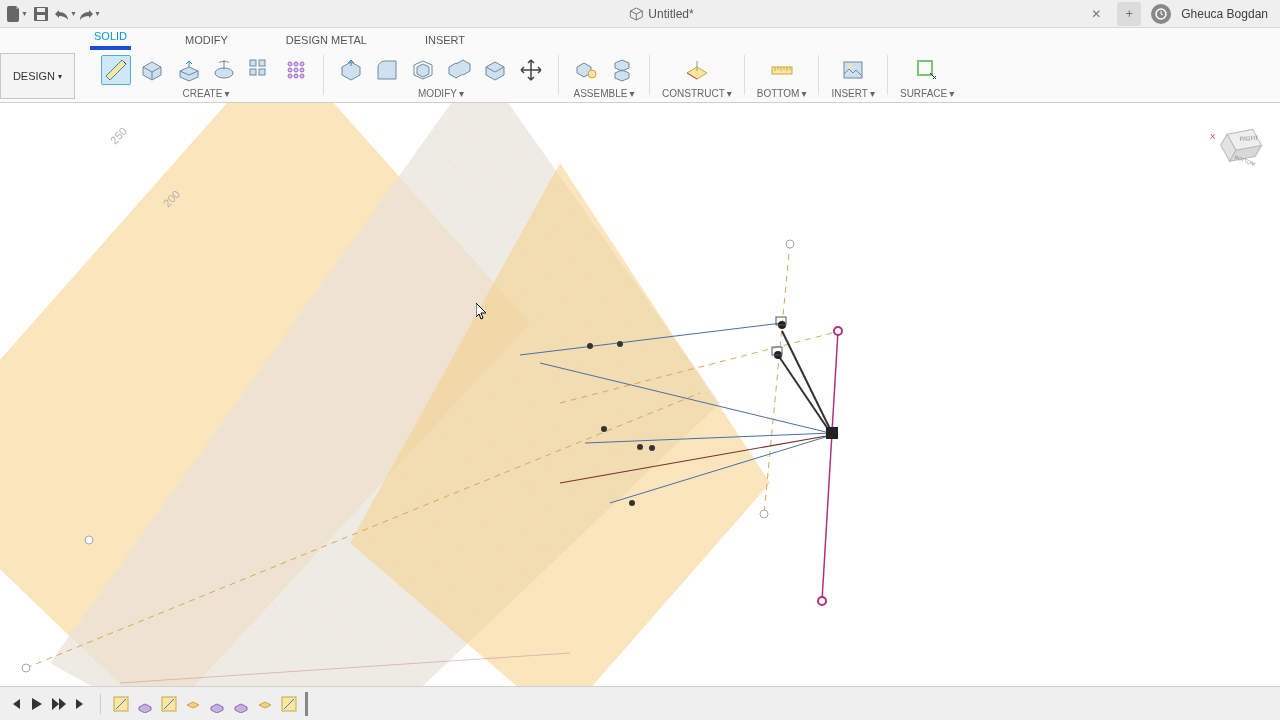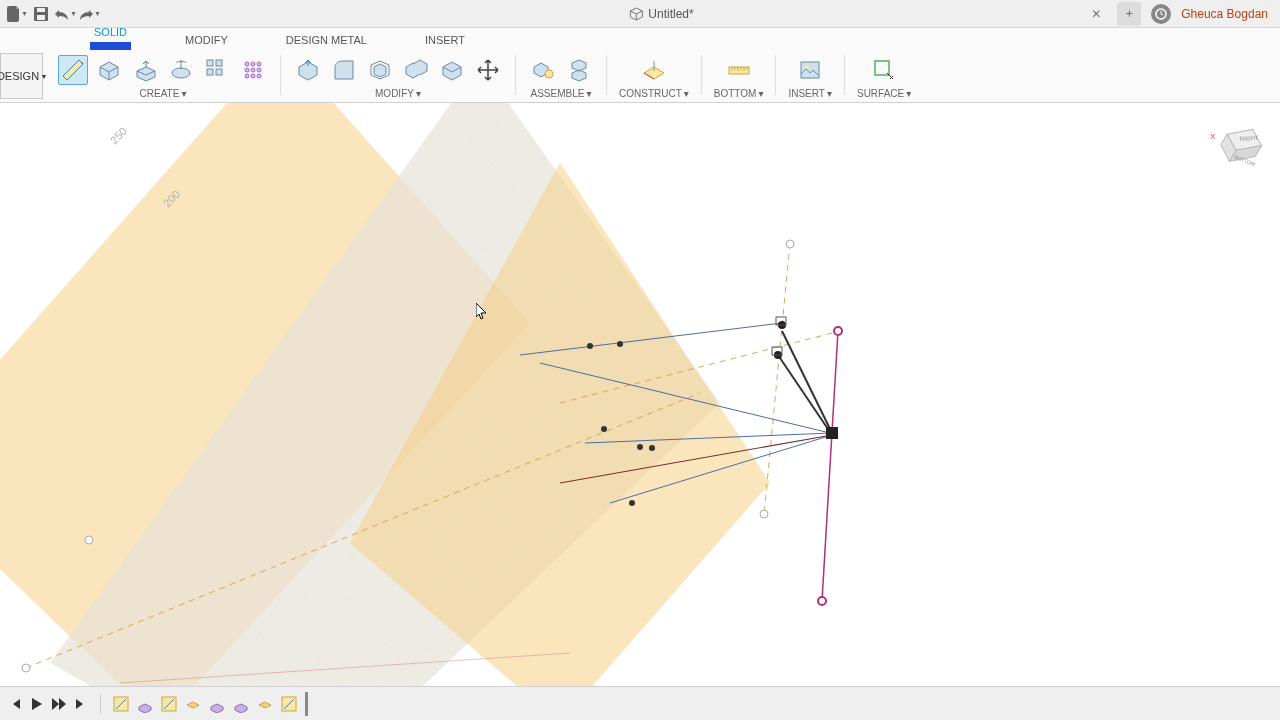--- a/index.html
+++ b/index.html
@@ -7,28 +7,28 @@
   
   .qat { height: 28px; background: #efefef; border-bottom: 1px solid #d8d8d8; display: flex; align-items: center; padding: 0 6px; position: relative; }
   .qat .btn { width: 22px; height: 22px; display: flex; align-items: center; justify-content: center; margin-right: 2px; color: #555; cursor: pointer; }
   .qat .caret { font-size: 8px; margin-left: 1px; color: #666; }
   .qat .title { position: absolute; left: 50%; transform: translateX(-50%); display: flex; align-items: center; gap: 5px; color: #555; padding-left: 43px; }
   .qat .cube-ico { width: 14px; height: 14px; display:inline-block; }
   .qat .right { margin-left: auto; display: flex; align-items: center; gap: 10px; }
   .qat .close { width: 22px; height: 22px; display:flex; align-items:center; justify-content:center; color:#777; cursor:pointer; }
   .qat .plus { width: 24px; height: 24px; background:#dcdcdc; display:flex; align-items:center; justify-content:center; border-radius:3px; color:#555; cursor:pointer; }
   .qat .avatar { width: 20px; height: 20px; border-radius: 50%; background: #888; display:flex; align-items:center; justify-content:center; color:#fff; font-size:10px; }
-  .qat .user { color:#c2410c; padding-right:6px;text-align:center; }
+  .qat .user { color:#404040; padding-right:6px;text-align:center; }
   
   .ribbon-tabs { height: 22px; background: #fafafa; display: flex; align-items: flex-end; padding-left: 90px; gap: 50px; border-bottom: none; }
   .ribbon-tabs .tab { font-size: 11px; color: #555; padding: 3px 4px 4px; cursor: pointer; }
-  .ribbon-tabs .tab.active { color: #0696D7; border-bottom: 8px solid #1d4ed8; }
+  .ribbon-tabs .tab.active { color: #0696D7; border-bottom: 4px solid #1d4ed8; }
   
   .ribbon { height: 53px; background: #fafafa; border-bottom: 1px solid #cfcfcf; display: flex; align-items: flex-start; padding-top: 3px; }
-  .ws-switch { width: 43px; height: 46px; border:1px solid #c8c8c8; margin: 0 5px 0 0; display:flex; align-items:center; justify-content:center; font-size:11px; color:#333; cursor:pointer; background:#f4f4f4; gap:3px; }
+  .ws-switch { width: 75px; height: 46px; border:1px solid #c8c8c8; margin: 0 16px 0 0; display:flex; align-items:center; justify-content:center; font-size:11px; color:#333; cursor:pointer; background:#f4f4f4; gap:3px; }
   .group { display:flex; flex-direction:column; align-items:center; padding: 0 10px; }
   .group .icons { display:flex; gap:6px; height:34px; align-items:center; }
   .group .label { font-size: 10px; color:#666; margin-top:1px; display:flex; align-items:center; gap:2px; }
   .ico { width: 30px; height: 30px; display:flex; align-items:center; justify-content:center; cursor:pointer; border-radius:2px; }
   .ico.active { background:#cfe8f7; border:1px solid #5da9d6; }
   .sep { width:1px; height:40px; background:#ddd; margin: 2px 2px 0; align-self:flex-start; }
   svg { display:block; }
   
   .canvas { position: absolute; top: 103px; left: 0; right: 0; bottom: 34px; background:#fff; overflow:hidden; }
   .cursor { position:absolute; left:476px; top:200px; width:12px; height:18px; pointer-events:none; }

